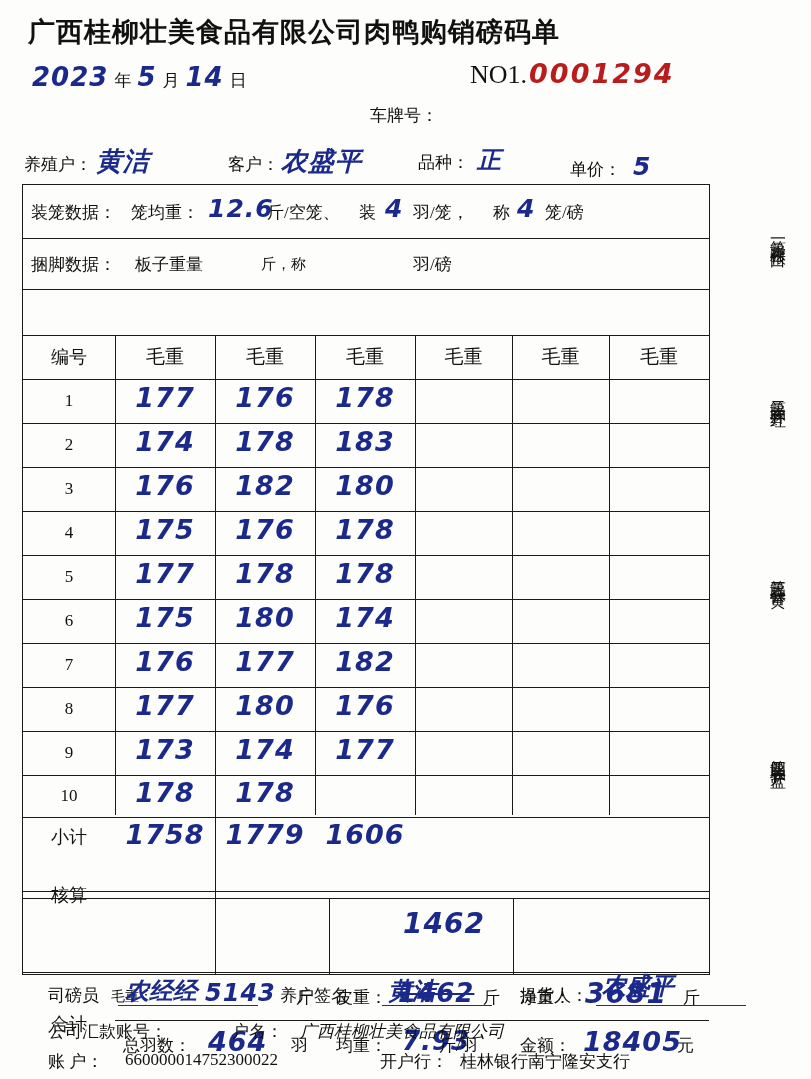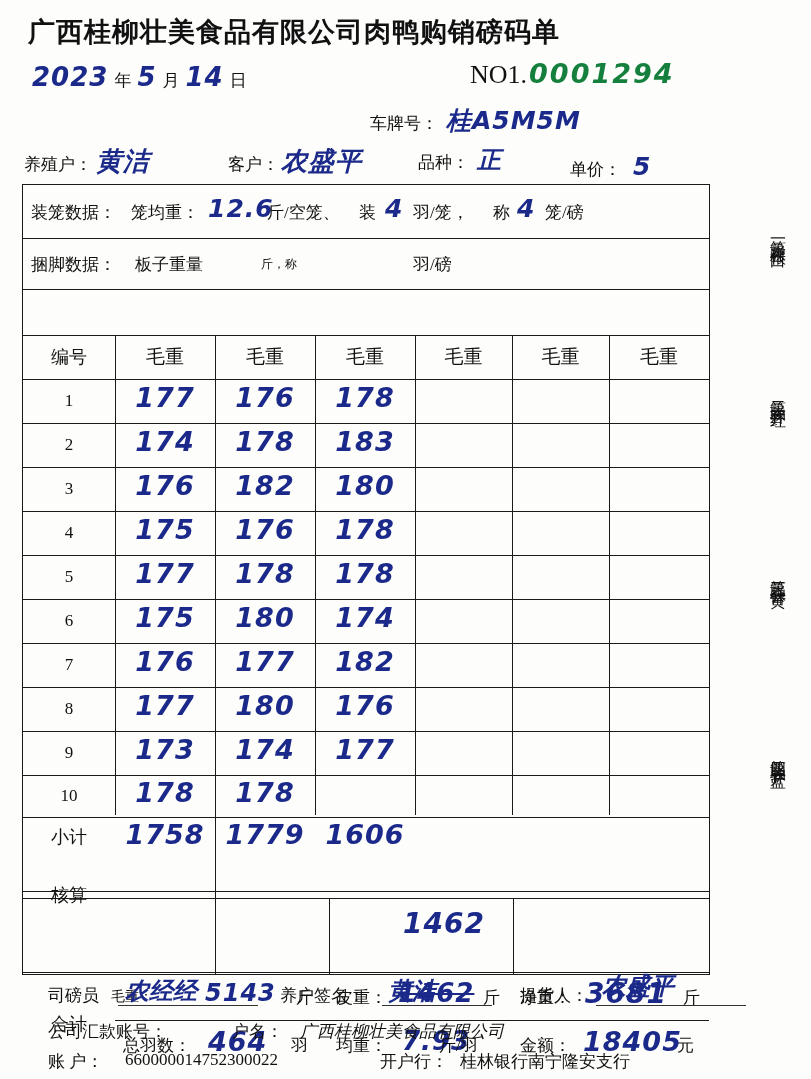--- a/index.html
+++ b/index.html
@@ -23,21 +23,21 @@
   
   .hw {
     font-family: "DejaVu Sans", sans-serif;
     color: #1b2a8a;
     font-style: italic;
     font-weight: 600;
     letter-spacing: 1px;
   }
   .hw-red {
     font-family: "DejaVu Sans", sans-serif;
-    color: #15803d;
+    color: #b91c1c;
     font-style: italic;
     font-weight: 700;
   }
   .print {
     font-family: "Liberation Serif", serif;
     color: #111;
   }
   
   .title {
     position: absolute;
@@ -152,21 +152,20 @@
     <span class="lbl print">日</span>
   </div>
 
   <div class="row" style="top:58px;left:470px;">
     <span class="print" style="font-size:26px;">NO1.</span>
     <span class="hw-red" style="font-size:27px;letter-spacing:2px;margin-left:2px;">0001294</span>
   </div>
 
   <div class="row" style="top:104px;left:370px;">
     <span class="lbl print">车牌号：</span>
-    <span class="hw" style="font-size:25px;margin-left:8px;">桂A5M5M</span>
   </div>
 
   <div class="row" style="top:144px;left:24px;justify-content:center;">
     <span class="lbl print">养殖户：</span>
     <span class="hw" style="font-size:26px;margin-left:4px;">黄洁</span>
   </div>
   <div class="row" style="top:144px;left:228px;">
     <span class="lbl print">客户：</span>
     <span class="hw" style="font-size:26px;margin-left:2px;">农盛平</span>
   </div>
@@ -216,21 +215,21 @@
     <div class="cell" style="left:336px;top:12px;height:30px;font-size:17px;">装</div>
     <div class="cell hw" style="left:362px;top:8px;height:30px;font-size:25px;">4</div>
     <div class="cell" style="left:390px;top:12px;height:30px;font-size:17px;">羽/笼，</div>
     <div class="cell" style="left:470px;top:12px;height:30px;font-size:17px;">称</div>
     <div class="cell hw" style="left:494px;top:8px;height:30px;font-size:25px;">4</div>
     <div class="cell" style="left:522px;top:12px;height:30px;font-size:17px;">笼/磅</div>
 
     <div class="cell" style="left:8px;top:64px;height:30px;font-size:17px;">捆脚数据：</div>
     <div class="cell" style="left:112px;top:64px;height:30px;font-size:17px;">板子重量</div>
     <div class="cell hw" style="left:200px;top:62px;height:30px;font-size:24px;"></div>
-    <div class="cell" style="left:238px;top:64px;height:30px;font-size:12px;">斤，称</div>
+    <div class="cell" style="left:238px;top:64px;height:30px;font-size:15px;">斤，称</div>
     <div class="cell hw" style="left:330px;top:62px;height:30px;font-size:24px;"></div>
     <div class="cell" style="left:390px;top:64px;height:30px;font-size:17px;">羽/磅</div>
 
     <div class="cellc" style="left:0;top:150px;width:92px;height:44px;font-size:18px;">编号</div>
     <div class="cellc" style="left:92px;top:150px;width:100px;height:44px;font-size:19px;">毛重</div>
     <div class="cellc" style="left:192px;top:150px;width:100px;height:44px;font-size:19px;">毛重</div>
     <div class="cellc" style="left:292px;top:150px;width:100px;height:44px;font-size:19px;">毛重</div>
     <div class="cellc" style="left:392px;top:150px;width:97px;height:44px;font-size:19px;">毛重</div>
     <div class="cellc" style="left:489px;top:150px;width:97px;height:44px;font-size:19px;">毛重</div>
     <div class="cellc" style="left:586px;top:150px;width:100px;height:44px;font-size:19px;">毛重</div>

